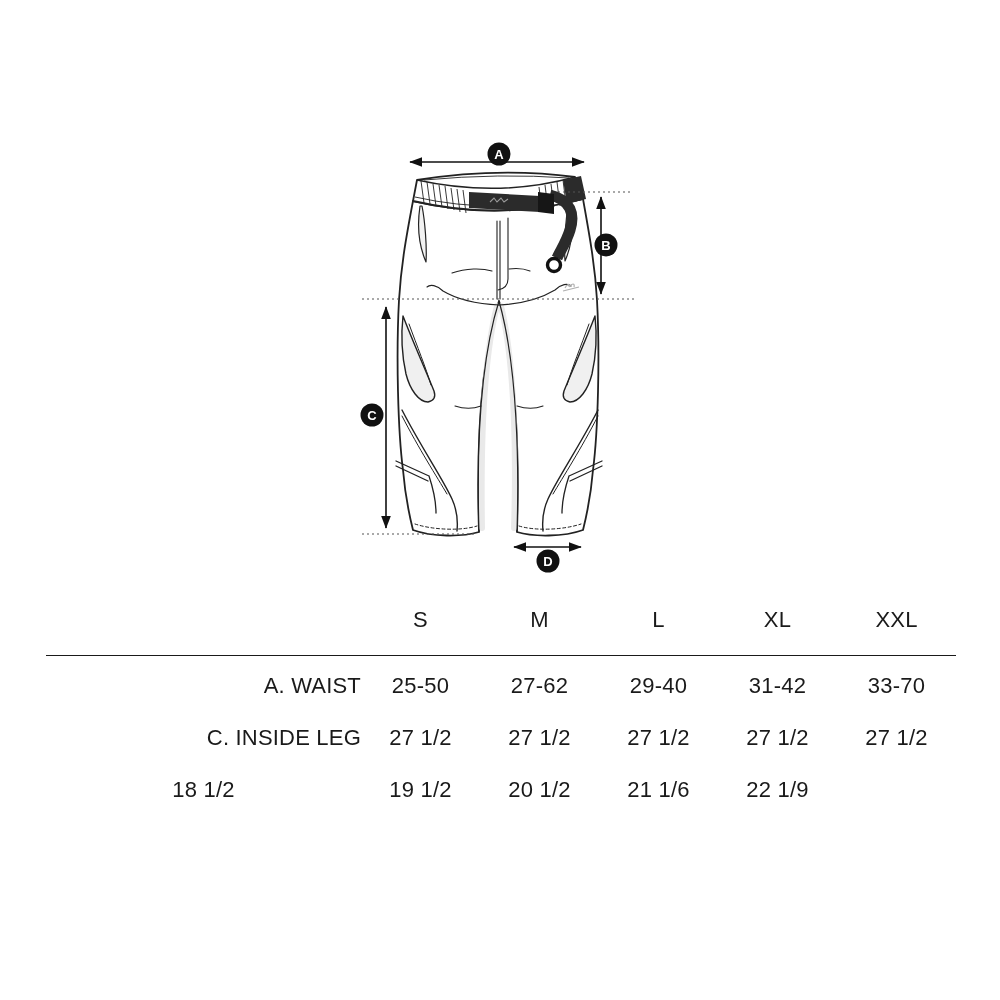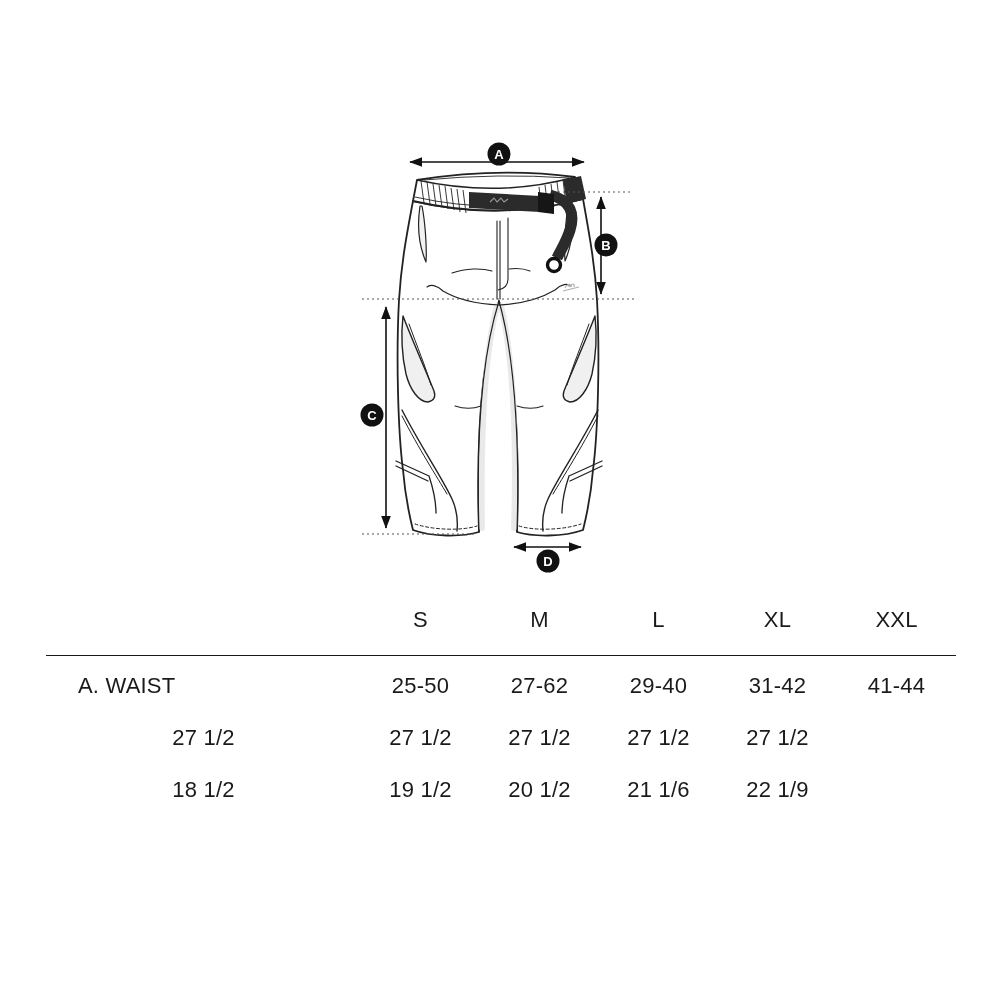--- a/index.html
+++ b/index.html
@@ -7,21 +7,21 @@
     position:relative;width:1000px;height:1000px;background:#ffffff;
     font-family:"Liberation Sans", sans-serif;color:#1a1a1a;overflow:hidden;
   }
   .drawing{position:absolute;left:0;top:0;}
   .size-table{position:absolute;left:46px;top:598px;width:910px;}
   .t-row{display:grid;grid-template-columns:315px 119px 119px 119px 119px 119px;align-items:center;}
   .t-head{height:44px;}
   .t-rule{border:none;border-top:1.6px solid #1a1a1a;margin:13px 0 4px 0;height:0;}
   .t-body .t-row{height:52px;}
   .t-col{text-align:center;font-size:22px;letter-spacing:.2px;white-space:nowrap;}
-  .t-label{text-align:left;font-size:22px;letter-spacing:.2px;padding-left:32px;white-space:nowrap;}
+  .t-label{text-align:right;font-size:22px;letter-spacing:.2px;padding-left:32px;white-space:nowrap;}
   svg text.marker-letter{font-family:"Liberation Sans",sans-serif;font-weight:bold;font-size:13px;fill:#ffffff;text-anchor:middle;}
 </style>
 </head>
 <body>
 
 <div class="canvas">
 
   <svg class="drawing" width="1000" height="600" viewBox="0 0 1000 600">
     <defs>
       <marker id="arw" markerWidth="9" markerHeight="8" refX="7.5" refY="3" orient="auto-start-reverse">
@@ -141,23 +141,24 @@
       <div class="t-col">XXL</div>
     </div>
     <hr class="t-rule">
     <div class="t-body">
       <div class="t-row">
         <div class="t-label">A. WAIST</div>
         <div class="t-col">25-50</div>
         <div class="t-col">27-62</div>
         <div class="t-col">29-40</div>
         <div class="t-col">31-42</div>
-        <div class="t-col">41-44</div>
+        <div class="t-col">33-70</div>
       </div>
       <div class="t-row">
+        <div class="t-label">C. INSIDE LEG</div>
         <div class="t-col">27 1/2</div>
         <div class="t-col">27 1/2</div>
         <div class="t-col">27 1/2</div>
         <div class="t-col">27 1/2</div>
         <div class="t-col">27 1/2</div>
       </div>
       <div class="t-row">
         <div class="t-col">18 1/2</div>
         <div class="t-col">19 1/2</div>
         <div class="t-col">20 1/2</div>

